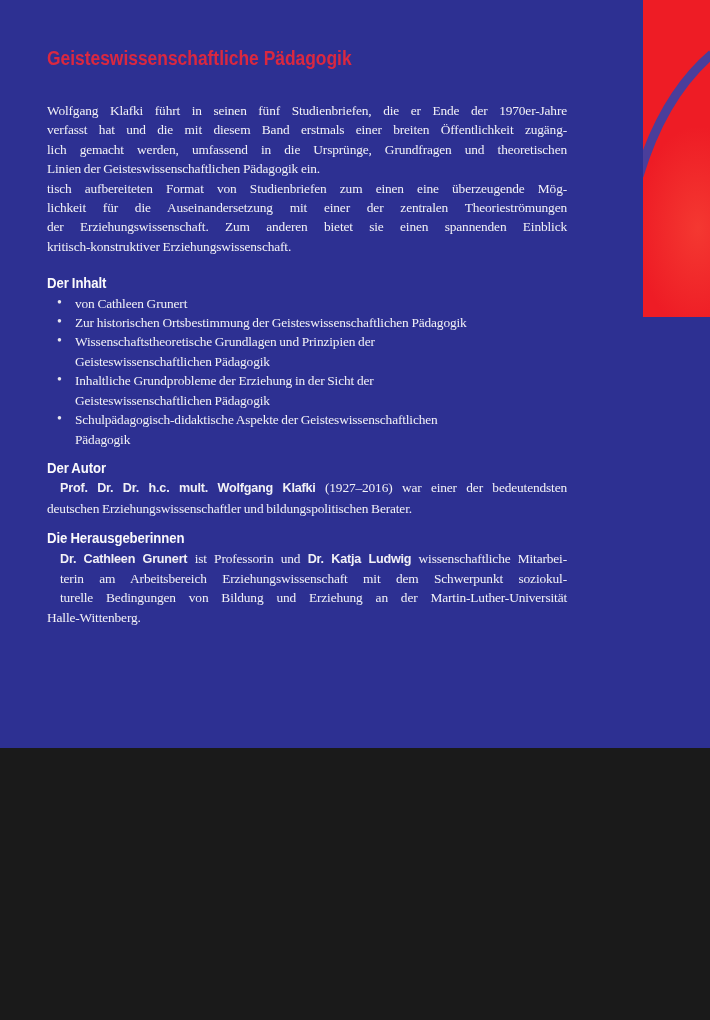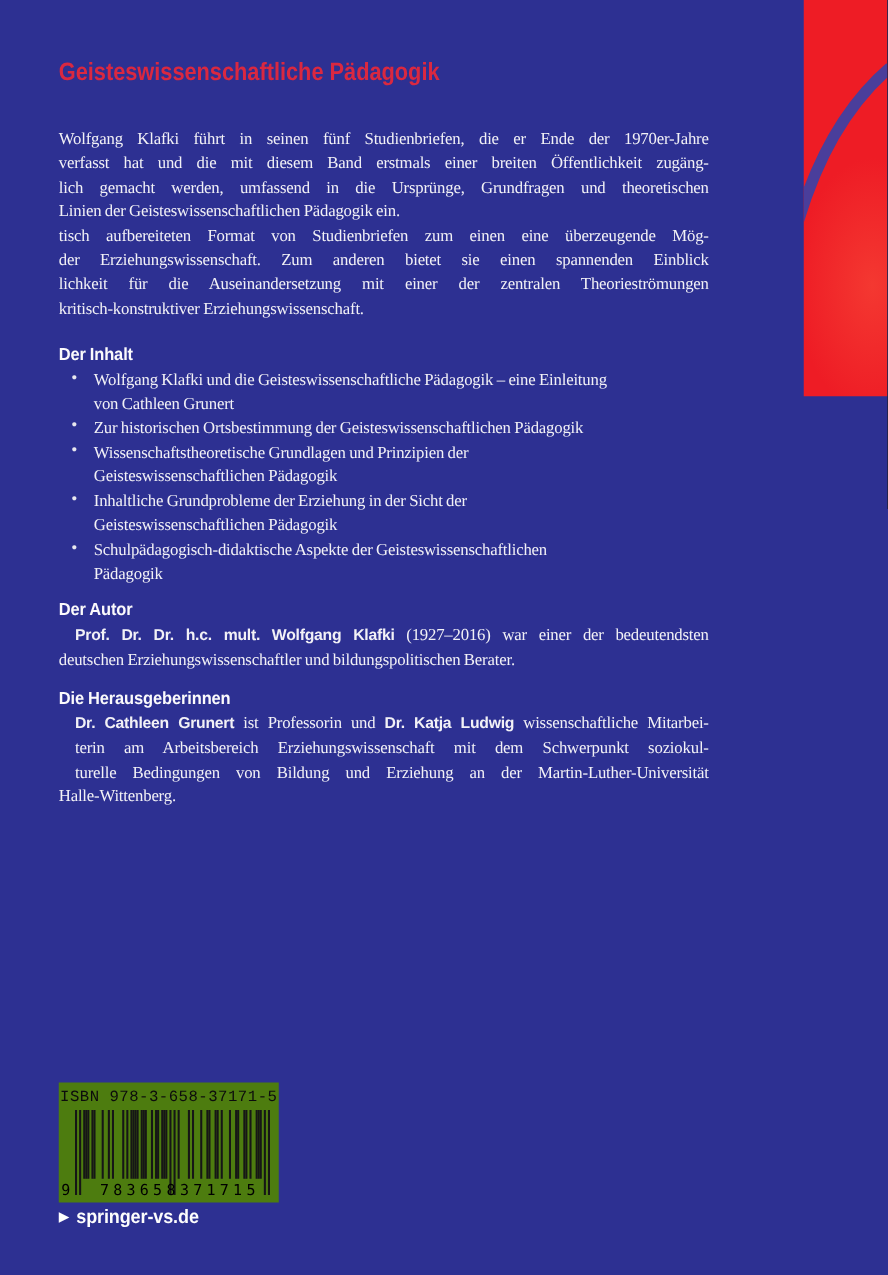--- a/index.html
+++ b/index.html
@@ -1,16 +1,16 @@
 <!DOCTYPE html>
 <html><head>
 <meta charset="utf-8">
 <style>
   html,body{margin:0;padding:0;background:#1a1a1a;}
-  .page{position:relative;width:710px;height:1020px;background:#2d3092;overflow:hidden;
+  .page{position:relative;width:710px;height:748px;background:#2d3092;overflow:hidden;
         font-family:"Liberation Serif",serif;}
   
   .red-band{position:absolute;left:643px;top:0;width:67px;height:317px;
             background:radial-gradient(90px 150px at 82% 72%, #f43831 0%, #ee1c25 68%);overflow:hidden;}
   .red-band svg{position:absolute;left:0;top:0;}
   
   .title{position:absolute;left:47px;top:46px;margin:0;
          font:bold 20px/24px "Liberation Sans",sans-serif;color:#da2840;
          transform:scaleX(.87);transform-origin:0 0;letter-spacing:0;white-space:nowrap;}
   
@@ -62,31 +62,30 @@
   <div class="content">
 
     <div class="para" data-justify="">
         <div class="tline">Wolfgang Klafki führt in seinen fünf Studienbriefen, die er Ende der 1970er-Jahre</div>
         <div class="tline">verfasst hat und die mit diesem Band erstmals einer breiten Öffentlichkeit zugäng-</div>
         <div class="tline">lich gemacht werden, umfassend in die Ursprünge, Grundfragen und theoretischen</div>
         <div class="tline last">Linien der Geisteswissenschaftlichen Pädagogik ein.</div>
       </div>
     <div class="para para2" data-justify="">
         <div class="tline">tisch aufbereiteten Format von Studienbriefen zum einen eine überzeugende Mög-</div>
+        <div class="tline">lichkeit für die Auseinandersetzung mit einer der zentralen Theorieströmungen</div>
         <div class="tline">der Erziehungswissenschaft. Zum anderen bietet sie einen spannenden Einblick</div>
-        <div class="tline">lichkeit für die Auseinandersetzung mit einer der zentralen Theorieströmungen</div>
         <div class="tline last">kritisch-konstruktiver Erziehungswissenschaft.</div>
       </div>
 
     <div class="heading">Der Inhalt</div>
     <div class="bullets">
       <div class="bullet-item">
         <span class="dot">•</span>
         <div class="bullet-text">
-            <div class="tline">Wolfgang Klafki und die Geisteswissenschaftliche Pädagogik – eine Einleitung</div>
             <div class="tline last">von Cathleen Grunert</div>
           </div>
       </div>
       <div class="bullet-item">
         <span class="dot">•</span>
         <div class="bullet-text">
             <div class="tline last">Zur historischen Ortsbestimmung der Geisteswissenschaftlichen Pädagogik</div>
           </div>
       </div>
       <div class="bullet-item">

